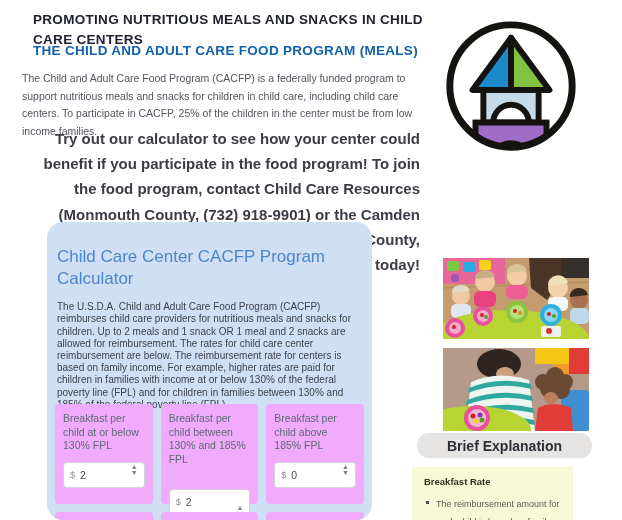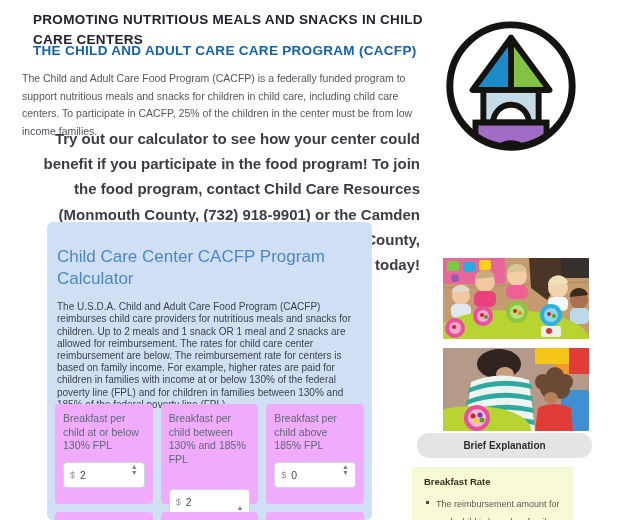--- a/index.html
+++ b/index.html
@@ -14,21 +14,21 @@
   .h2 { position:absolute; left:33px; top:42px; width:392px;
         font-size:13.5px; font-weight:700; letter-spacing:.3px;
         color:#1261ab; line-height:1.4; }
   .p1 { position:absolute; left:22px; top:70px; width:392px;
         font-size:10.5px; color:#54545e; line-height:1.68; }
   .p2 { position:absolute; left:22px; top:126px; width:398px;
         font-size:15px; font-weight:700; color:#3c3c46; line-height:1.68;text-align:right; }
 
   
   .calc { position:absolute; left:47px; top:222px; width:325px; height:298px;
-          background:#cfdff4; border-radius:6px; overflow:hidden; }
+          background:#cfdff4; border-radius:16px; overflow:hidden; }
   .calc-title { margin:24px 10px 0 10px; font-size:17px; font-weight:400;
                 color:#4d86c8; line-height:1.3; }
   .calc-desc { margin:11px 10px 0 10px; font-size:10px; color:#3d434b;
                line-height:1.22; }
   .fields { position:absolute; left:8px; top:182px; width:309px;
             display:flex; gap:8px; }
   .fields.row2 { top:290px; }
   .fcard { width:103px; height:100px; background:#f0abfc; border-radius:4px;
            padding:8px; }
   .fcard.partial { height:60px; }
@@ -56,39 +56,39 @@
   .tagline { margin-top:2px; font-family:"Liberation Serif", serif;
              font-size:8.5px; color:#3b3b3b; }
   .dept { margin-top:5px; font-size:9px; font-weight:700; color:#cf9a1f; }
 
   .photo1 { position:absolute; left:443px; top:258px; width:146px; height:81px; }
   .photo2 { position:absolute; left:443px; top:348px; width:146px; height:83px; }
 
   .brief { position:absolute; left:417px; top:433px; width:175px; height:25px;
            background:#e5e4e2; border:none; border-radius:12px;
            font-family:"Liberation Sans", sans-serif;
-           font-size:10px; font-weight:700; color:#2d2d36;
+           font-size:14px; font-weight:700; color:#2d2d36;
            display:flex; align-items:center; justify-content:center;
            cursor:pointer; }
 
   .ypanel { position:absolute; left:412px; top:467px; width:161px; height:53px;
             background:#f7f8d6; padding:9px 12px 0 12px; overflow:hidden; }
   .ypanel-title { font-size:9.5px; font-weight:700; color:#33331f; }
   .ybullet { margin-top:9px; display:flex; }
   .ybullet .sq { width:3px; height:3px; background:#4c4c44; margin:5px 7px 0 2px;
                  flex:none; }
   .ybullet .txt { font-size:9px; color:#5c5c50; line-height:1.95; width:150px; }
 </style>
 </head>
 <body>
 
 <div class="stage">
 
   <div class="h1">PROMOTING NUTRITIOUS MEALS AND SNACKS IN CHILD CARE CENTERS</div>
-  <div class="h2">THE CHILD AND ADULT CARE CARE PROGRAM (CACFP)</div>
+  <div class="h2">THE CHILD AND ADULT CARE FOOD PROGRAM (MEALS)</div>
   <p class="p1">The Child and Adult Care Food Program (CACFP) is a federally funded program to support nutritious meals and snacks for children in child care, including child care centers. To participate in CACFP, 25% of the children in the center must be from low income families.</p>
   <p class="p2">Try out our calculator to see how your center could benefit if you participate in the food program! To join the food program, contact Child Care Resources (Monmouth County, (732) 918-9901) or the Camden Department of Children's Services (Camden County, (856) 374-6376) today!</p>
 
   <div class="calc">
     <div class="calc-title">Child Care Center CACFP Program Calculator</div>
     <div class="calc-desc">The U.S.D.A. Child and Adult Care Food Program (CACFP) reimburses child care providers for nutritious meals and snacks for children. Up to 2 meals and 1 snack OR 1 meal and 2 snacks are allowed for reimbursement. The rates for child care center reimbursement are below. The reimbursement rate for centers is based on family income. For example, higher rates are paid for children in families with income at or below 130% of the federal poverty line (FPL) and for children in families between 130% and 185% of the federal poverty line (FPL).</div>
 
     <div class="fields">
       <div class="fcard">
         <div class="flabel">Breakfast per child at or below 130% FPL</div>

